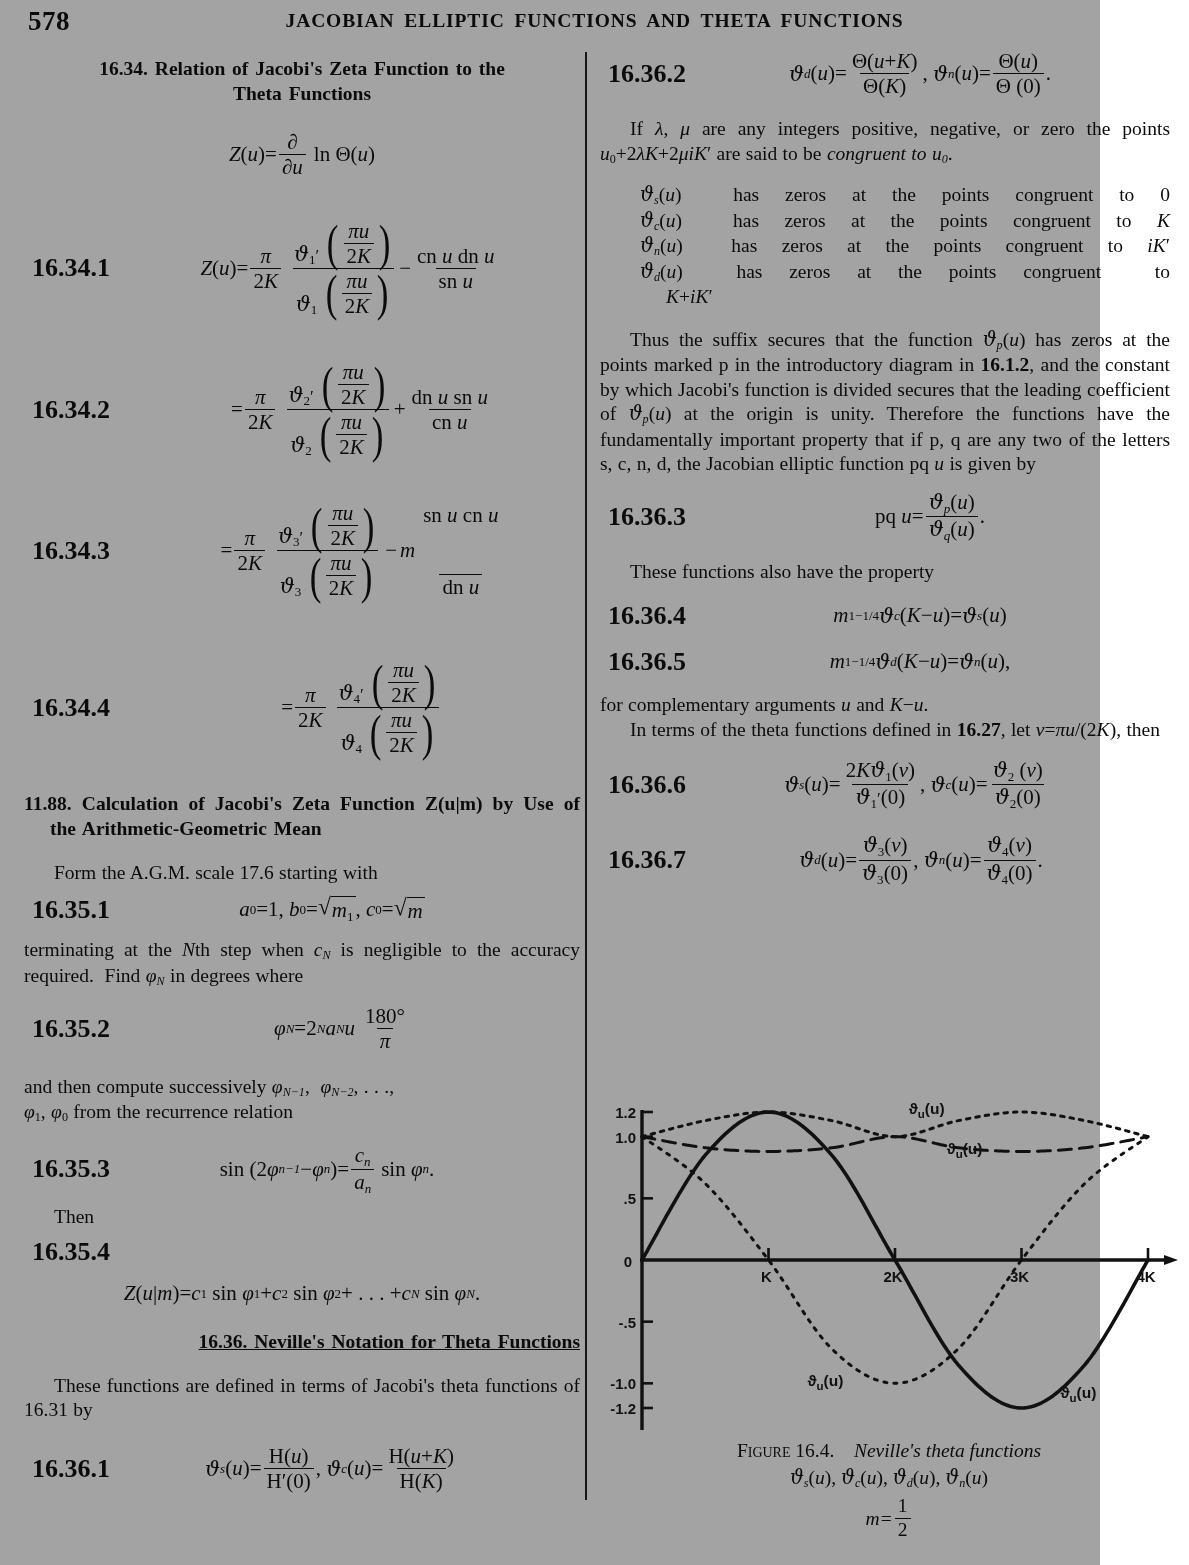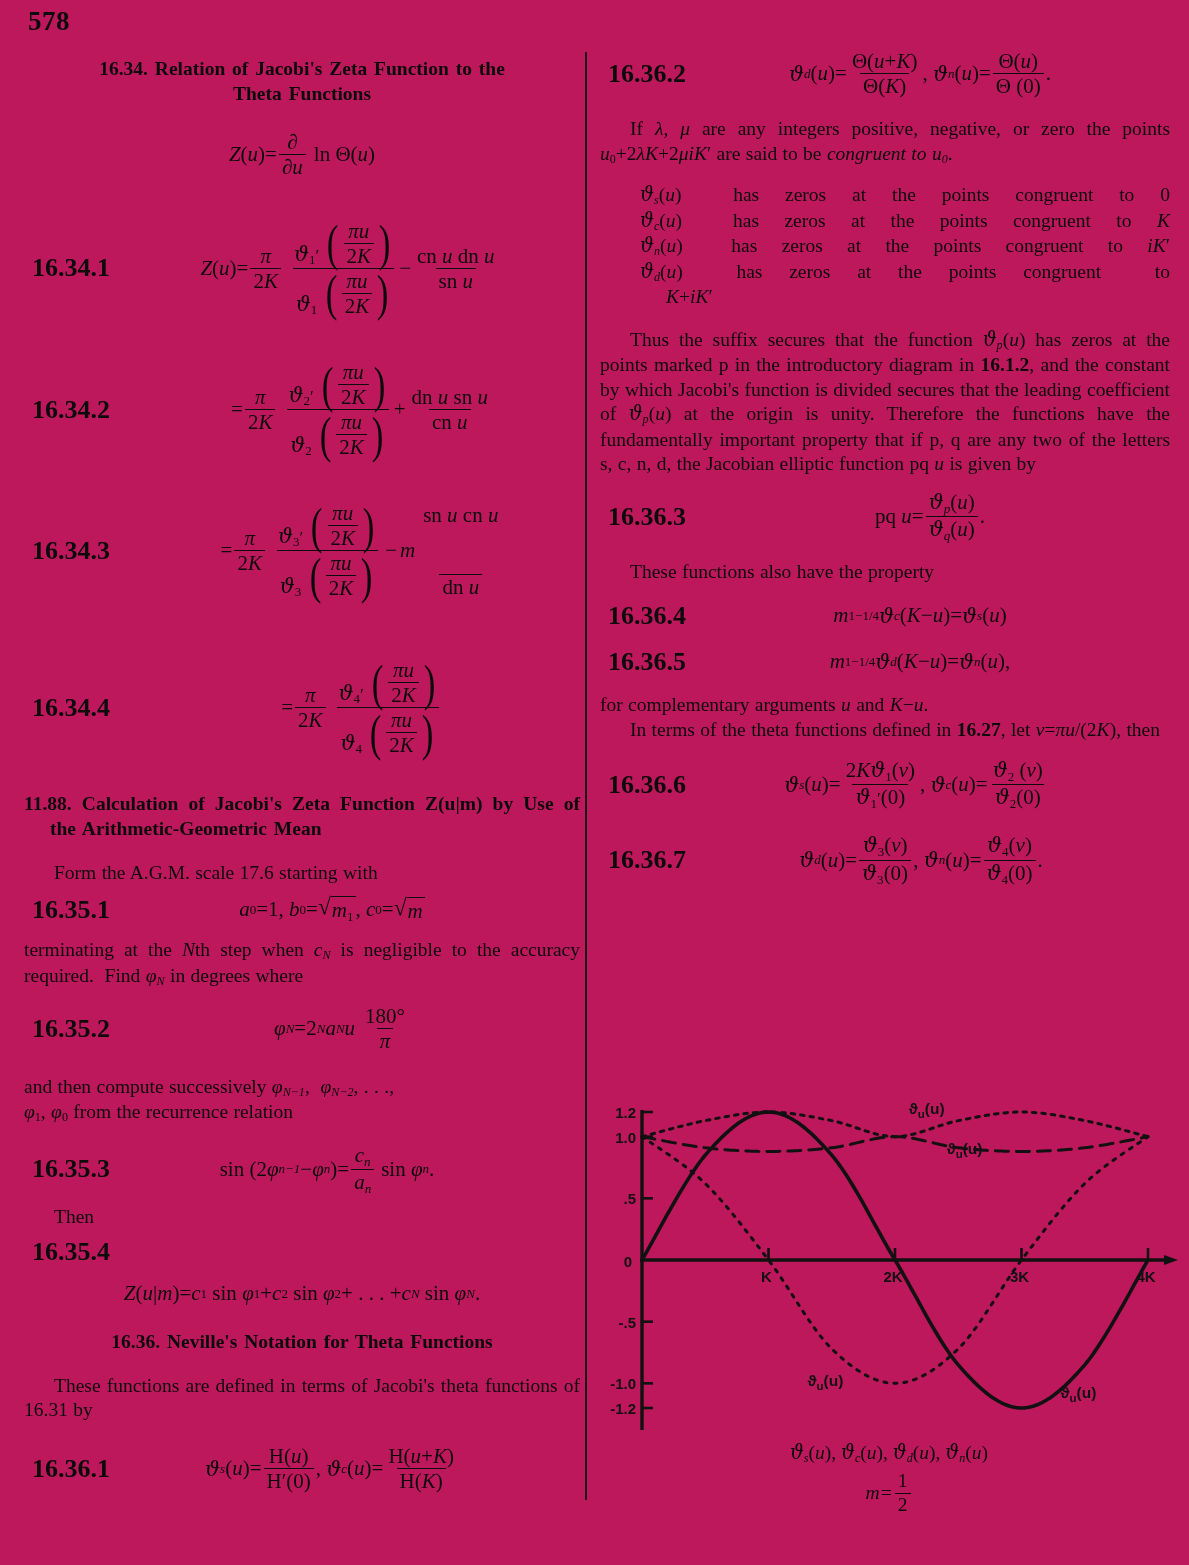--- a/index.html
+++ b/index.html
@@ -10,23 +10,23 @@
   body {
     width: 1189px;
     height: 1565px;
     font-family: "Liberation Serif", "DejaVu Serif", serif;
     color: #0b0b0b;
     position: relative;
     overflow: hidden;
   }
   .page {
     position: relative;
-    width: 1189px;
+    width: 1100px;
     height: 1565px;
-    background: #be185d;
+    background: #a3a3a3;
   }
 
   
   .runhead {
     position: absolute;
     top: 4px;
     left: 0;
     width: 1189px;
     height: 34px;
   }
@@ -70,22 +70,23 @@
   
   .sechead {
     font-weight: bold;
     font-size: 19.5px;
     line-height: 1.30;
     text-align: center;
     margin: 8px 0 4px 0;
     word-spacing: 2px;
   }
   .sechead.left-ind {
-    text-align: center;
+    text-align: right;
     text-indent: 0;
+    text-decoration: underline;
   }
   .sechead.hang {
     text-align: justify;
     text-align-last: left;
     padding-left: 26px;
     text-indent: -26px;
     word-spacing: 2px;
   }
   p.body {
     font-size: 19.5px;
@@ -191,20 +192,21 @@
   }
   .figcap .fc-title { font-style: italic; }
 </style>
 </head>
 <body>
 
 <div class="page">
 
   <div class="runhead">
     <div class="folio">578</div>
+    <div class="runtitle">JACOBIAN ELLIPTIC FUNCTIONS AND THETA FUNCTIONS</div>
   </div>
 
   <div class="rule"></div>
 
   <div class="col col-left">
 
     <div class="sechead">
       <span>16.34. Relation of Jacobi's Zeta Function to the</span><br>
       <span>Theta Functions</span>
     </div>
@@ -706,20 +708,25 @@
           </g>
           <path d="M42.00 46.67 L43.57 46.95 L45.37 47.29 L47.41 47.68 L49.65 48.11 L52.08 48.58 L54.69 49.09 L57.45 49.63 L60.34 50.20 L63.36 50.78 L66.47 51.38 L69.67 51.99 L72.94 52.60 L76.25 53.21 L79.59 53.81 L82.94 54.40 L86.29 54.97 L89.61 55.52 L92.89 56.05 L96.12 56.54 L99.26 56.99 L102.31 57.40 L105.25 57.77 L108.13 58.10 L111.00 58.41 L113.87 58.71 L116.75 58.99 L119.63 59.26 L122.50 59.51 L125.38 59.75 L128.25 59.97 L131.13 60.17 L134.00 60.37 L136.88 60.54 L139.75 60.70 L142.63 60.85 L145.50 60.98 L148.38 61.09 L151.25 61.19 L154.13 61.28 L157.00 61.34 L159.88 61.40 L162.75 61.44 L165.63 61.46 L168.50 61.47 L171.38 61.46 L174.25 61.44 L177.13 61.40 L180.00 61.34 L182.88 61.28 L185.75 61.19 L188.63 61.09 L191.50 60.98 L194.38 60.85 L197.25 60.70 L200.13 60.54 L203.00 60.37 L205.88 60.17 L208.75 59.97 L211.63 59.75 L214.50 59.51 L217.37 59.26 L220.25 58.99 L223.13 58.71 L226.00 58.41 L228.88 58.10 L231.75 57.77 L234.63 57.39 L237.50 56.95 L240.38 56.45 L243.25 55.90 L246.13 55.30 L249.00 54.67 L251.88 54.02 L254.75 53.34 L257.63 52.66 L260.50 51.97 L263.38 51.29 L266.25 50.63 L269.13 49.99 L272.00 49.38 L274.88 48.81 L277.75 48.29 L280.63 47.83 L283.50 47.43 L286.38 47.11 L289.25 46.87 L292.13 46.72 L295.00 46.67 L297.88 46.72 L300.75 46.87 L303.63 47.11 L306.50 47.43 L309.38 47.83 L312.25 48.29 L315.13 48.81 L318.00 49.38 L320.88 49.99 L323.75 50.63 L326.63 51.29 L329.50 51.97 L332.38 52.66 L335.25 53.34 L338.13 54.02 L341.00 54.67 L343.88 55.30 L346.75 55.90 L349.63 56.45 L352.50 56.95 L355.38 57.39 L358.25 57.77 L361.13 58.10 L364.00 58.41 L366.88 58.71 L369.75 58.99 L372.63 59.26 L375.50 59.51 L378.38 59.75 L381.25 59.97 L384.13 60.17 L387.00 60.37 L389.88 60.54 L392.75 60.70 L395.63 60.85 L398.50 60.98 L401.38 61.09 L404.25 61.19 L407.13 61.28 L410.00 61.34 L412.88 61.40 L415.75 61.44 L418.63 61.46 L421.50 61.47 L424.38 61.46 L427.25 61.44 L430.13 61.40 L433.00 61.34 L435.88 61.28 L438.75 61.19 L441.63 61.09 L444.50 60.98 L447.38 60.85 L450.25 60.70 L453.13 60.54 L456.00 60.37 L458.88 60.17 L461.75 59.97 L464.63 59.75 L467.50 59.51 L470.38 59.26 L473.25 58.99 L476.13 58.71 L479.00 58.41 L481.88 58.10 L484.75 57.77 L487.69 57.40 L490.74 56.99 L493.88 56.54 L497.11 56.05 L500.39 55.52 L503.71 54.97 L507.06 54.40 L510.41 53.81 L513.75 53.21 L517.06 52.60 L520.33 51.99 L523.53 51.38 L526.64 50.78 L529.66 50.20 L532.55 49.63 L535.31 49.09 L537.92 48.58 L540.35 48.11 L542.59 47.68 L544.63 47.29 L546.43 46.95 L548.00 46.67 " fill="none" stroke="#111" stroke-width="3" stroke-linecap="round" stroke-linejoin="round" stroke-dasharray="13,8"></path>
           <g>
             <text x="364.575" y="63.93333333333331" text-anchor="middle" font-family="&quot;Liberation Sans&quot;, sans-serif" font-size="15.5" font-weight="bold" fill="#111"><tspan>ϑ</tspan><tspan dy="4" font-size="11.5">u</tspan><tspan dy="-4">(u)</tspan></text>
           </g>
         </g>
     </svg>
   </div>
 
   <div class="figcap">
+    <div>
+      <span class="fc-label">Figure 16.4.</span>
+      &nbsp;&nbsp;
+      <span class="fc-title">Neville's theta functions</span>
+    </div>
     <div style="margin-top:2px;">
       <span class="thetasym" style="font-style:italic;">ϑ</span><span class="sub">s</span><span class="mr">(</span><span class="mi">u</span><span class="mr">),&nbsp;</span><span class="thetasym">ϑ</span><span class="sub">c</span><span class="mr">(</span><span class="mi">u</span><span class="mr">),&nbsp;</span><span class="thetasym">ϑ</span><span class="sub">d</span><span class="mr">(</span><span class="mi">u</span><span class="mr">),&nbsp;</span><span class="thetasym">ϑ</span><span class="sub">n</span><span class="mr">(</span><span class="mi">u</span><span class="mr">)</span>
     </div>
     <div style="margin-top:4px; display:flex; justify-content:center; align-items:center;">
       <span class="mi">m=</span>
       <span class="frac">
         <span class="num">1</span>
         <span class="den">2</span>
       </span>
     </div>

